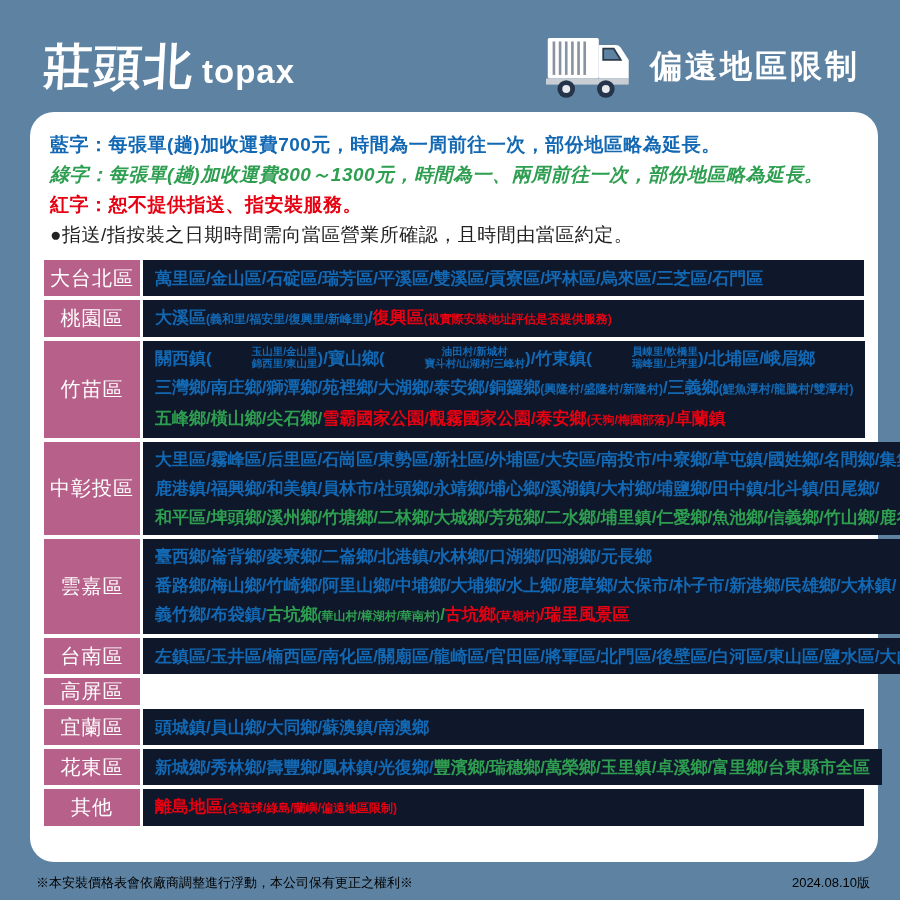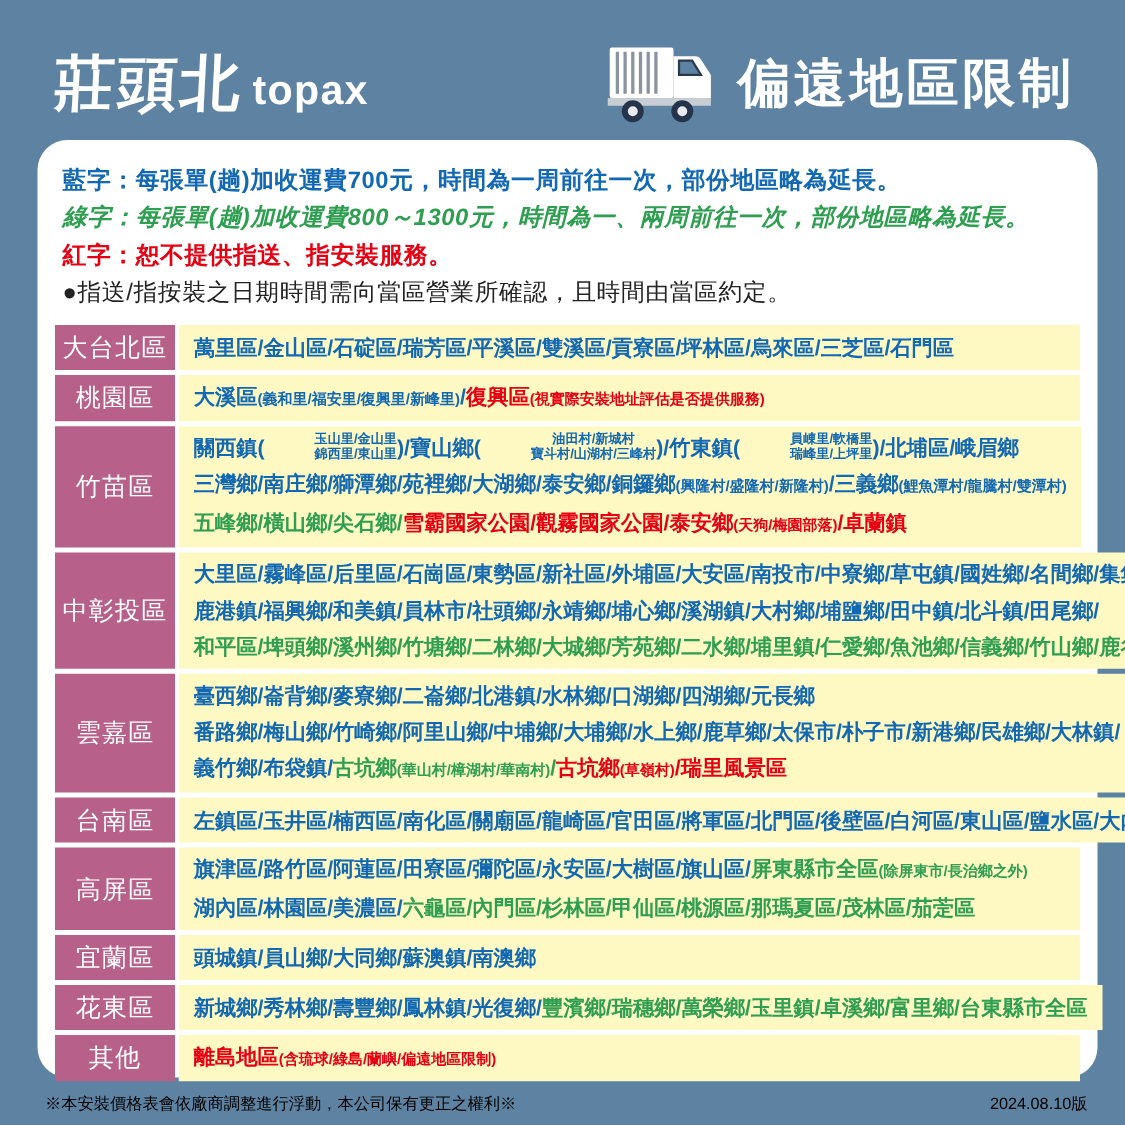--- a/index.html
+++ b/index.html
@@ -19,42 +19,42 @@
     font-family:"DejaVu Serif", serif;
     letter-spacing:2px; transform:skewX(-3deg);
   }
   .logo-en {
     color:#fff; font-size:33px; font-weight:bold;
     margin-left:8px; margin-top:10px; letter-spacing:1px;
   }
   .header-spacer { flex:1; }
   .truck-wrap { margin-right:16px; margin-top:4px; }
   .page-title {
-    color:#fff; font-size:42px; font-weight:bold; letter-spacing:3px;
+    color:#fff; font-size:32px; font-weight:bold; letter-spacing:3px;
   }
   .panel {
     position:absolute; left:30px; top:112px; width:848px; height:750px;
     background:#ffffff; border-radius:24px;
     padding:14px 10px 10px 10px;
   }
   .legend { padding:4px 10px 10px 10px; }
   .legend-line { font-size:19px; font-weight:bold; line-height:30px; letter-spacing:0.5px; }
   .legend-blue  { color:#1268b3; }
   .legend-green { color:#2e9e50;font-style:italic; }
   .legend-red   { color:#e60012; }
   .legend-black { color:#222222; font-weight:normal; font-size:19px; }
   .region-table { display:flex; flex-direction:column; gap:4px; padding:0 4px; }
   .row { display:flex; gap:3px; }
   .region-header {
     flex:0 0 96px; background:#b7618a; color:#ffffff;
     font-size:20px; display:flex; align-items:center; justify-content:center;
     letter-spacing:1px;
   }
   .region-content {
-    flex:1; background:#fef9c3;
+    flex:1; background:#0f172a;
     display:flex; flex-direction:column; justify-content:center;
     padding:3px 12px; min-height:36px;
   }
   .region-line {
     font-size:17px; font-weight:bold; line-height:29px; white-space:nowrap;
   }
   .seg { font-weight:bold; }
   .seg-sm { font-size:12px; }
   .stack {
     display:inline-flex; flex-direction:column; vertical-align:middle;
@@ -151,24 +151,20 @@
         </div>
       </div>
       <div class="row">
         <div class="region-header">台南區</div>
         <div class="region-content">
           <div class="region-line"><span class="seg" style="color: rgb(18, 104, 179);">左鎮區/玉井區/楠西區/南化區/關廟區/龍崎區/官田區/將軍區/北門區/後壁區/白河區/東山區/鹽水區/大內區/山上區</span></div>
         </div>
       </div>
       <div class="row">
         <div class="region-header">高屏區</div>
-        <div class="region-content">
-          <div class="region-line"><span class="seg" style="color: rgb(18, 104, 179);">旗津區/路竹區/阿蓮區/田寮區/彌陀區/永安區/大樹區/旗山區/</span><span class="seg" style="color: rgb(46, 158, 80);">屏東縣市全區</span><span class="seg seg-sm" style="color: rgb(46, 158, 80);">(除屏東市/長治鄉之外)</span></div>
-          <div class="region-line"><span class="seg" style="color: rgb(18, 104, 179);">湖內區/林園區/美濃區/</span><span class="seg" style="color: rgb(46, 158, 80);">六龜區/內門區/杉林區/甲仙區/桃源區/那瑪夏區/茂林區/茄萣區</span></div>
-        </div>
       </div>
       <div class="row">
         <div class="region-header">宜蘭區</div>
         <div class="region-content">
           <div class="region-line"><span class="seg" style="color: rgb(18, 104, 179);">頭城鎮/員山鄉/大同鄉/蘇澳鎮/南澳鄉</span></div>
         </div>
       </div>
       <div class="row">
         <div class="region-header">花東區</div>
         <div class="region-content">

